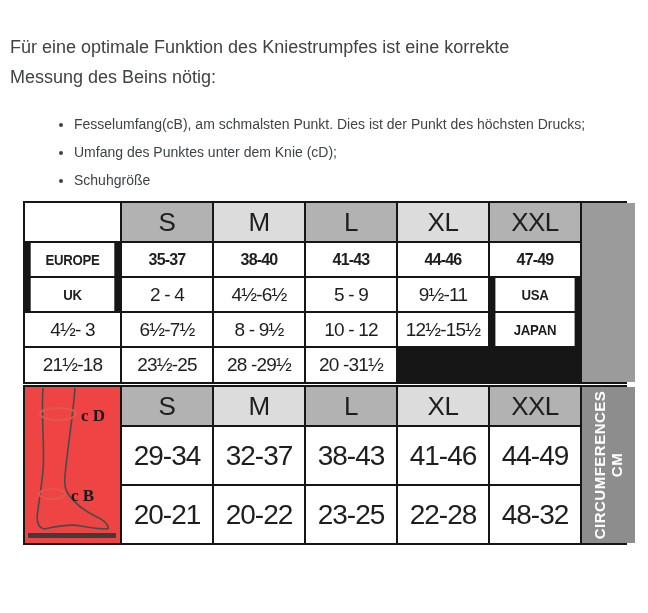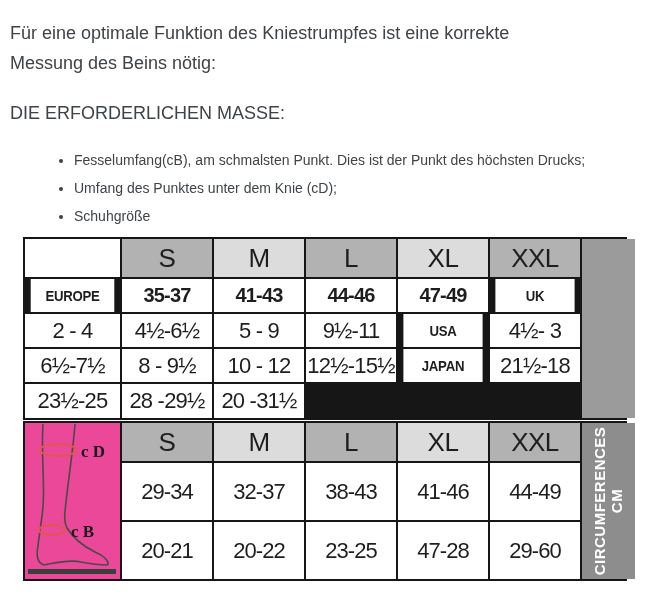--- a/index.html
+++ b/index.html
@@ -9,21 +9,21 @@
   }
   *{box-sizing:border-box; margin:0; padding:0;}
   html,body{background:#ffffff;}
   body{
     width:648px; height:613px; overflow:hidden;
     font-family:"Liberation Sans", sans-serif;
     color:var(--text);
   }
   .page{padding:14px 10px 0 10px;}
   .intro{
-    font-size:18px; line-height:30px; max-width:572px; margin-top:4px;
+    font-size:18px; line-height:30px; max-width:572px; margin-top:18px;
     color:var(--text);
   }
   .heading{
     font-size:18px; line-height:30px; margin-top:20px; color:var(--text);
   }
   ul.bullets{
     margin:18px 0 0 0; padding-left:64px; max-width:630px;
   }
   ul.bullets li{
     font-size:14px; line-height:28px; color:var(--text);
@@ -40,69 +40,69 @@
   .tbl.top{grid-template-rows:38px 33px 33px 33px 34px;}
   .tbl.bottom{grid-template-rows:38px 57px 57px; margin-top:1px;}
   .cell{
     background:#ffffff; display:flex; align-items:center; justify-content:center;
     color:var(--table_text);
   }
   .hd{font-size:26px; letter-spacing:-0.5px;}
   .hd.g{background:var(--header_gray);}
   .hd.l{background:var(--header_light);}
   .rowlabel{font-size:15px; font-weight:bold; transform:scaleX(0.88); letter-spacing:-0.3px;}
-  .val{font-size:22px; letter-spacing:-0.8px;}
-  .val.bold{font-weight:bold; font-size:20px;}
-  .bigval{font-size:22px; letter-spacing:-1px;}
+  .val{font-size:19px; letter-spacing:-0.8px;}
+  .val.bold{font-weight:bold; font-size:16px;}
+  .bigval{font-size:28px; letter-spacing:-1px;}
   .striptop{grid-column:7; grid-row:1 / span 5; background:var(--strip_top);}
   .stripbottom{
     grid-column:7; grid-row:1 / span 3; background:var(--strip_bottom);
     position:relative; overflow:hidden;
   }
   .vwrap{position:absolute; inset:0; display:flex; align-items:center; justify-content:center;}
   .vtext{
     transform:rotate(-90deg); text-align:center; white-space:nowrap;
     color:#ffffff; font-weight:bold; font-size:15px; line-height:17px;
     letter-spacing:0.5px; transform-origin:center;
   }
-  .legcell{grid-column:1; grid-row:1 / span 3; background:#ec4899; padding:0;}
+  .legcell{grid-column:1; grid-row:1 / span 3; background:#ef4444; padding:0;}
   .legcell svg{display:block; width:95px; height:154px;}
   .leg-label{
     font-family:"Liberation Serif", serif; font-weight:bold; font-size:17px;
     fill:#1a1a1a;
   }
 </style>
 </head>
 <body>
 
 <div class="page">
 
   <p class="intro">Für eine optimale Funktion des Kniestrumpfes ist eine korrekte Messung des Beins nötig:</p>
 
-  <p class="heading">DIE ERFORDERLICHEN MASSE:</p>
 
   <ul class="bullets">
     <li>Fesselumfang(cB), am schmalsten Punkt. Dies ist der Punkt des höchsten Drucks;</li>
     <li>Umfang des Punktes unter dem Knie (cD);</li>
     <li>Schuhgröße</li>
   </ul>
 
   <div class="chart">
 
     <div class="tbl top">
       <div class="cell"></div>
       <div class="cell hd g">S</div>
       <div class="cell hd l">M</div>
       <div class="cell hd g">L</div>
       <div class="cell hd l">XL</div>
       <div class="cell hd g">XXL</div>
       <div class="cell striptop"></div>
 
       <div class="cell rowlabel">EUROPE</div>
       <div class="cell val bold">35-37</div>
+      <div class="cell val bold">38-40</div>
       <div class="cell val bold">41-43</div>
       <div class="cell val bold">44-46</div>
       <div class="cell val bold">47-49</div>
 
       <div class="cell rowlabel">UK</div>
       <div class="cell val">2 - 4</div>
       <div class="cell val">4½-6½</div>
       <div class="cell val">5 - 9</div>
       <div class="cell val">9½-11</div>
 
@@ -158,18 +158,18 @@
 
       <div class="cell bigval">29-34</div>
       <div class="cell bigval">32-37</div>
       <div class="cell bigval">38-43</div>
       <div class="cell bigval">41-46</div>
       <div class="cell bigval">44-49</div>
 
       <div class="cell bigval">20-21</div>
       <div class="cell bigval">20-22</div>
       <div class="cell bigval">23-25</div>
-      <div class="cell bigval">47-28</div>
-      <div class="cell bigval">29-60</div>
+      <div class="cell bigval">22-28</div>
+      <div class="cell bigval">48-32</div>
     </div>
 
   </div>
 </div>
 
 </body></html>

